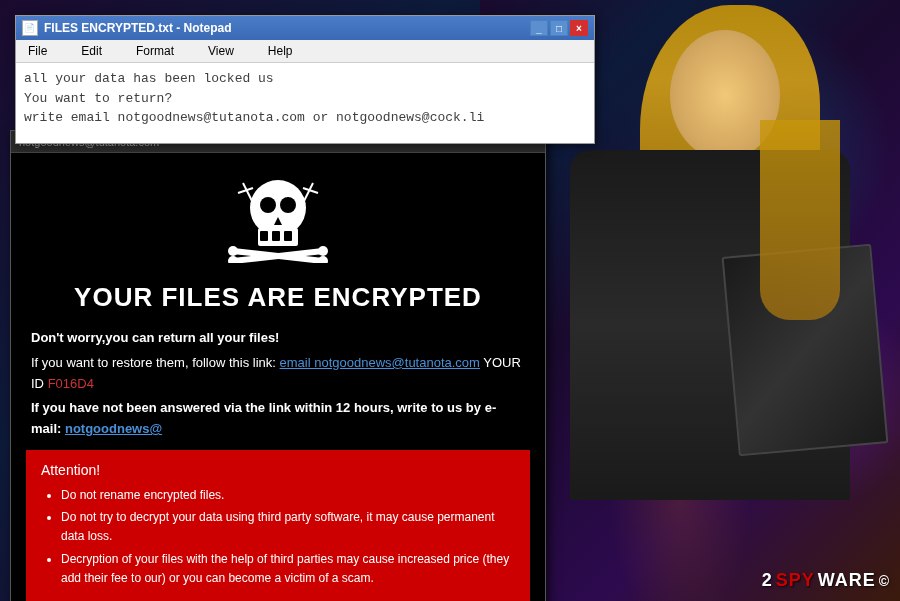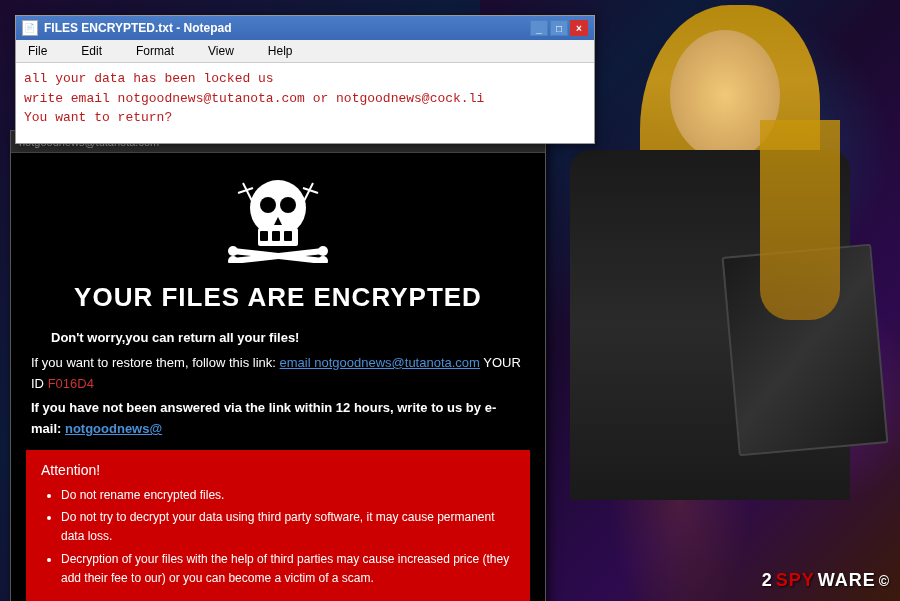--- a/index.html
+++ b/index.html
@@ -112,21 +112,21 @@
       cursor: pointer;
     }
 
     .notepad-content {
       background: white;
       padding: 6px 8px;
       min-height: 80px;
       font-family: 'Courier New', monospace;
       font-size: 13px;
       line-height: 1.5;
-      color: #b91c1c;
+      color: #404040;
       border: inset 1px solid #ccc;
     }
 
     
     .ransom-window {
       position: absolute;
       top: 130px;
       left: 10px;
       width: 536px;
       background: #404040;
@@ -258,22 +258,22 @@
   </div>
   <div class="notepad-menubar">
     <span class="menu-item">File</span>
     <span class="menu-item">Edit</span>
     <span class="menu-item">Format</span>
     <span class="menu-item">View</span>
     <span class="menu-item">Help</span>
   </div>
   <div class="notepad-content">
     <div>all your data has been locked us</div>
+    <div>You want to return?</div>
     <div>write email notgoodnews@tutanota.com or notgoodnews@cock.li</div>
-    <div>You want to return?</div>
   </div>
 </div>
 
 <div class="ransom-window">
   <div class="ransom-addressbar">
     <span>notgoodnews@tutanota.com</span>
   </div>
   <div class="ransom-body">
     <div class="skull-area">
       <svg class="skull-svg" width="100" height="90" viewBox="0 0 100 90">
@@ -302,21 +302,21 @@
 
         <line x1="85" y1="10" x2="65" y2="50" stroke="white" stroke-width="2"></line>
         <line x1="10" y1="20" x2="25" y2="15" stroke="white" stroke-width="2"></line>
         <line x1="90" y1="20" x2="75" y2="15" stroke="white" stroke-width="2"></line>
       </svg>
     </div>
 
     <div class="ransom-title">YOUR FILES ARE ENCRYPTED</div>
 
     <div class="ransom-text-area">
-      <div class="ransom-line" style="font-weight:bold;margin-left:20px;">
+      <div class="ransom-line" style="font-weight:bold;">
         <span>Don't worry,you can return all your files!</span>
       </div>
       <div class="ransom-line" style="font-weight:normal;">
         <span>If you want to restore them, follow this link: </span><span class="ransom-link">email notgoodnews@tutanota.com</span><span> YOUR ID </span><span class="ransom-id">F016D4</span>
       </div>
       <div class="ransom-line" style="font-weight:bold;">
         <span>If you have not been answered via the link within 12 hours, write to us by e-mail: </span><span class="ransom-link">notgoodnews@</span>
       </div>
     </div>
 

